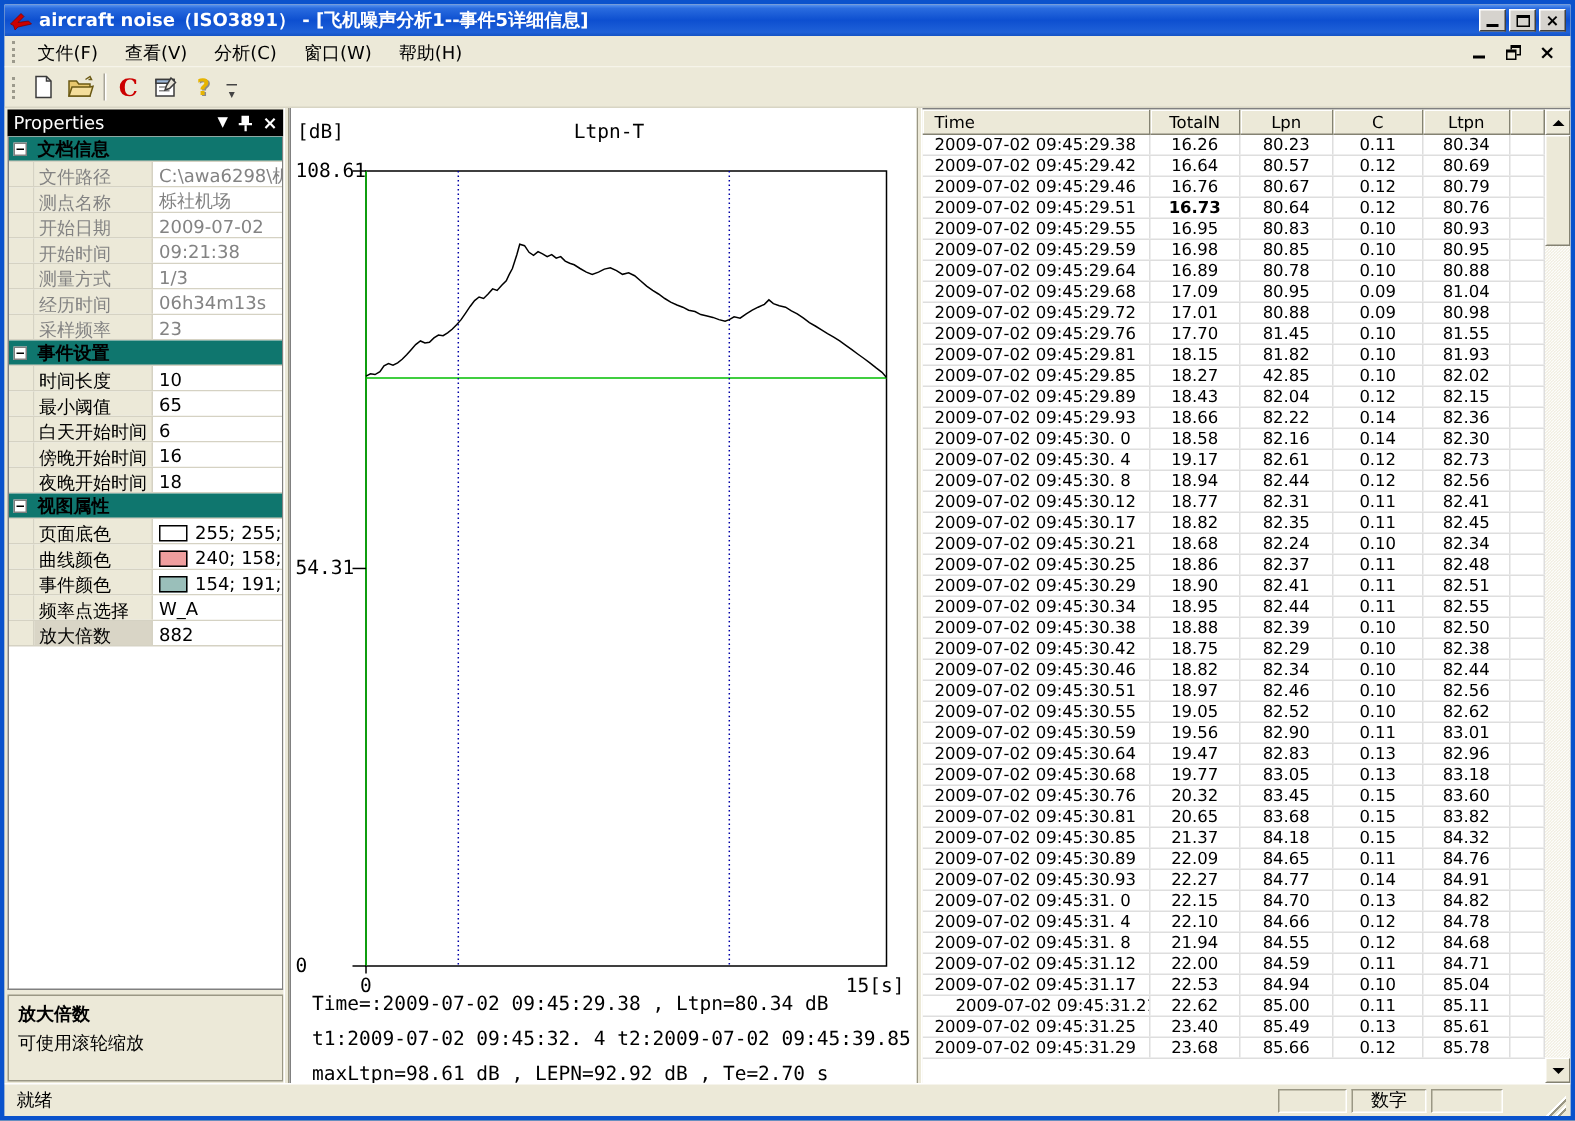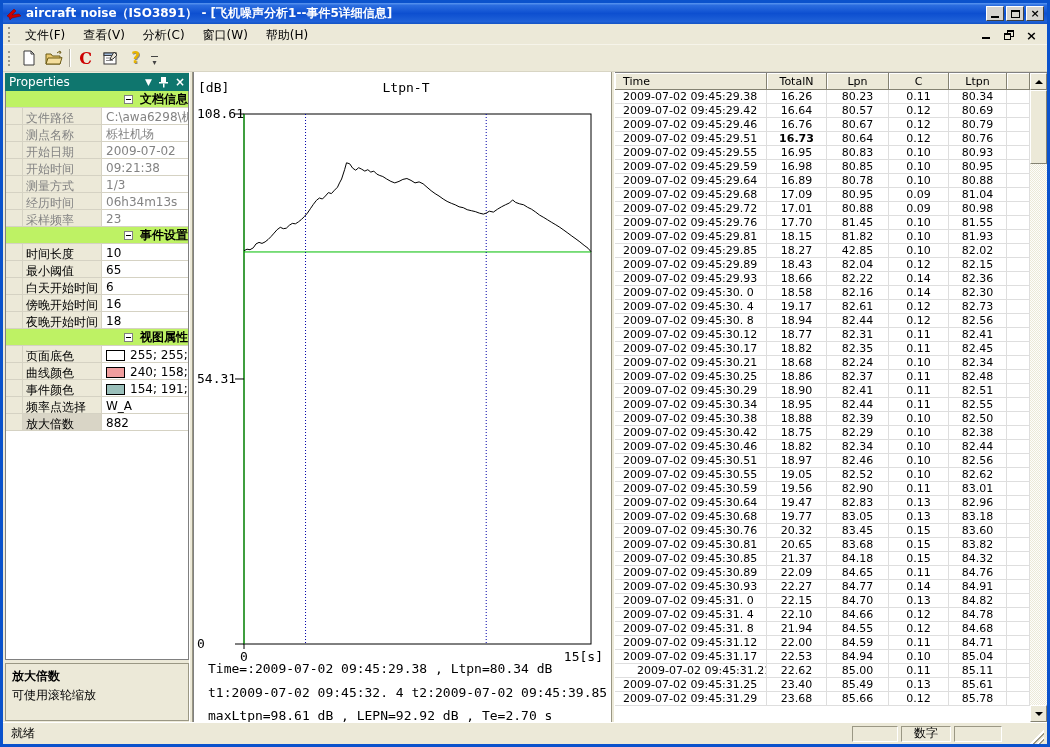--- a/index.html
+++ b/index.html
@@ -44,27 +44,27 @@
   .q-glyph{ color:#e7b400; font-weight:bold; font-size:15px; text-shadow:1px 1px 0 #8a8a8a; }
   .tool-overflow{ width:13px; height:23px; display:flex; flex-direction:column; align-items:center; justify-content:flex-end;
                   font-size:8px; color:#444; padding-bottom:3px; }
   .tool-overflow .bar{ width:7px; height:1px; background:#444; margin-bottom:1px; }
 
   
   .main{ flex:1; display:flex; overflow:hidden; background:#ECE9D8; }
 
   
   .left-dock{ width:186px; flex:0 0 186px; display:flex; flex-direction:column; background:#ECE9D8; padding:1px 0 1px 2px; }
-  .panel-header{ height:18px; flex:0 0 18px; background:#0f766e; color:#fff; font-size:12px; display:flex;
+  .panel-header{ height:18px; flex:0 0 18px; background:#000000; color:#fff; font-size:12px; display:flex;
                  align-items:center; padding:0 4px; }
   .panel-header .ph-title{ flex:1; }
   .ph-btn{ color:#fff; font-size:9px; margin-left:7px; display:flex; align-items:center; }
   .prop-grid-wrap{ flex:1; background:#fff; border:1px solid #808080; border-top:none; overflow:hidden; }
   .prop-row{ height:17px; display:flex; font-size:12px; align-items:stretch; border-bottom:1px solid #d5d2c3; }
-  .prop-section{ background:#bef264; font-weight:bold; align-items:center; padding-left:3px; border-bottom:1px solid #d5d2c3;justify-content:flex-end;}
+  .prop-section{ background:#0f766e; font-weight:bold; align-items:center; padding-left:3px; border-bottom:1px solid #d5d2c3;}
   .minus-box{ width:9px; height:9px; border:1px solid #808080; background:#fff; margin-right:7px; position:relative; flex:0 0 9px;}
   .minus-box::after{ content:""; position:absolute; left:1px; right:1px; top:3px; height:1px; background:#000; }
   .prop-gutter{ width:17px; flex:0 0 17px; background:#ECE9D8; border-right:1px solid #d5d2c3; }
   .prop-label{ width:79px; flex:0 0 79px; background:#ECE9D8; padding:2px 20px 0 3px; white-space:nowrap; overflow:hidden; border-right:1px solid #d5d2c3;}
   .prop-value{ flex:1; background:#fff; padding:2px 2px 0 4px; white-space:nowrap; overflow:hidden; display:flex; align-items:center;}
   .prop-row.readonly .prop-label, .prop-row.readonly .prop-value{ color:#838383; }
   .prop-row.selected .prop-label{ background:#d9d5c6; }
   .swatch{ width:19px; height:11px; border:1px solid #000; margin-right:5px; flex:0 0 19px; }
   .prop-help{ flex:0 0 58px; margin-top:3px; background:#ECE9D8; border:1px solid #9a9784; padding:4px 6px; font-size:12px; }
   .prop-help .help-title{ font-weight:bold; margin-bottom:2px; }

